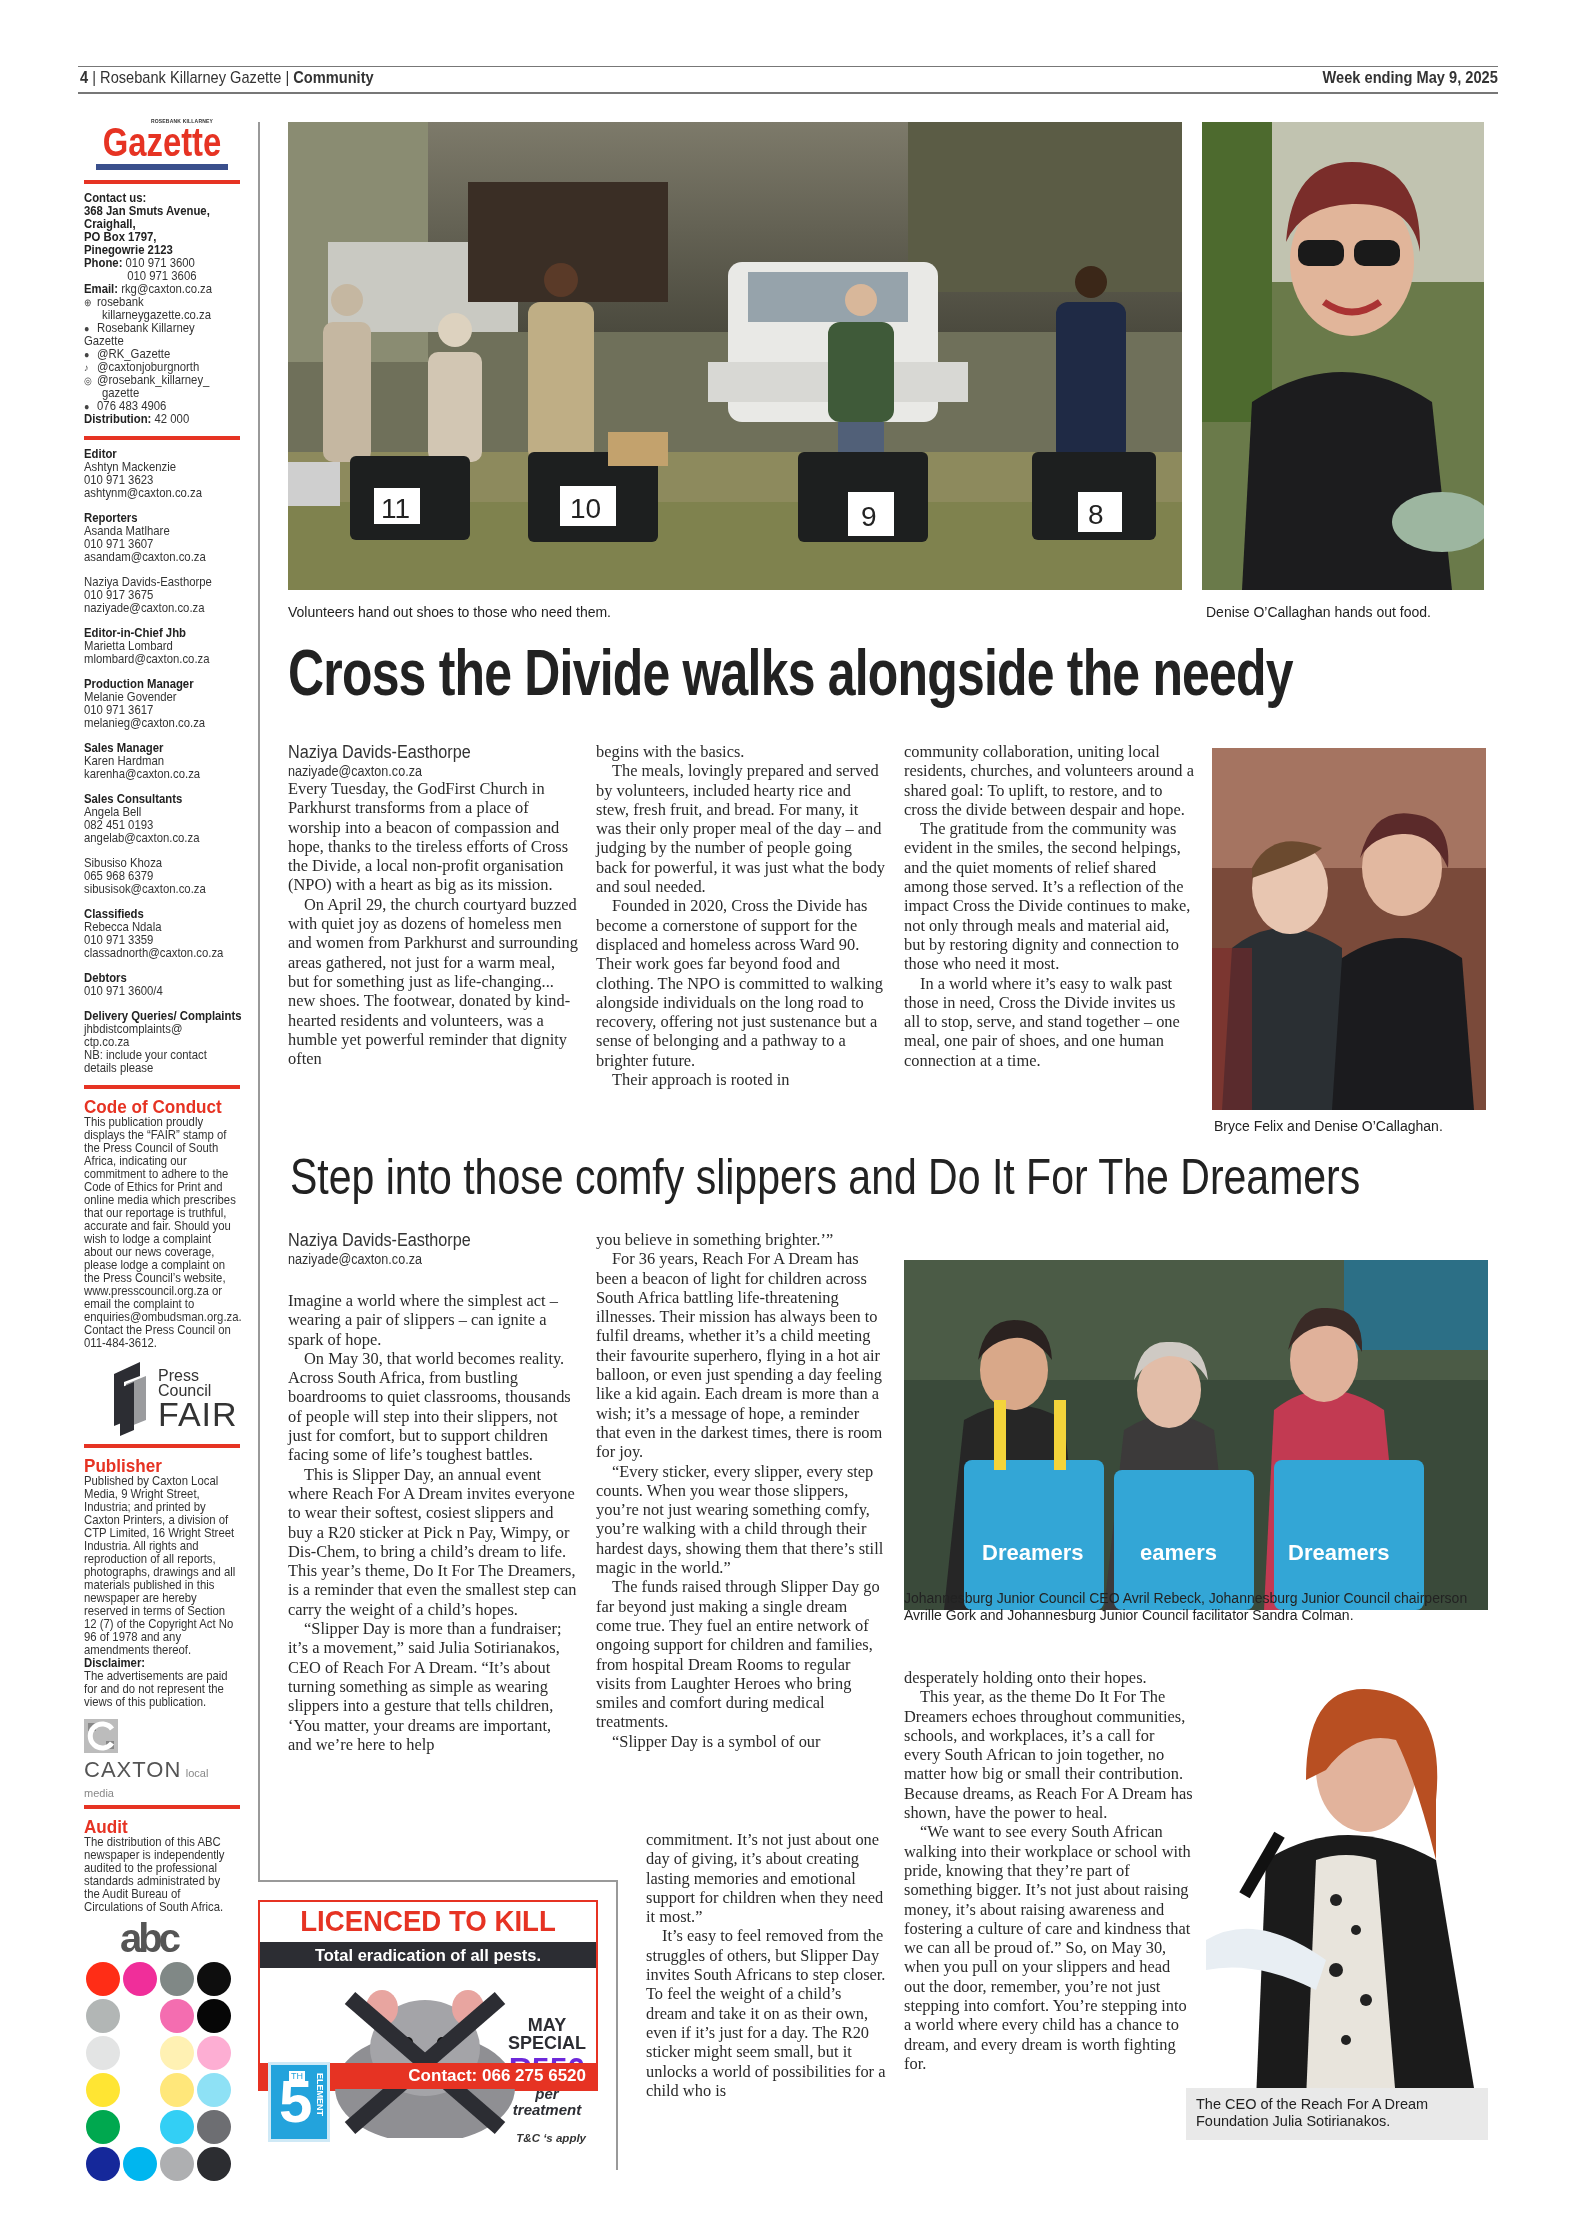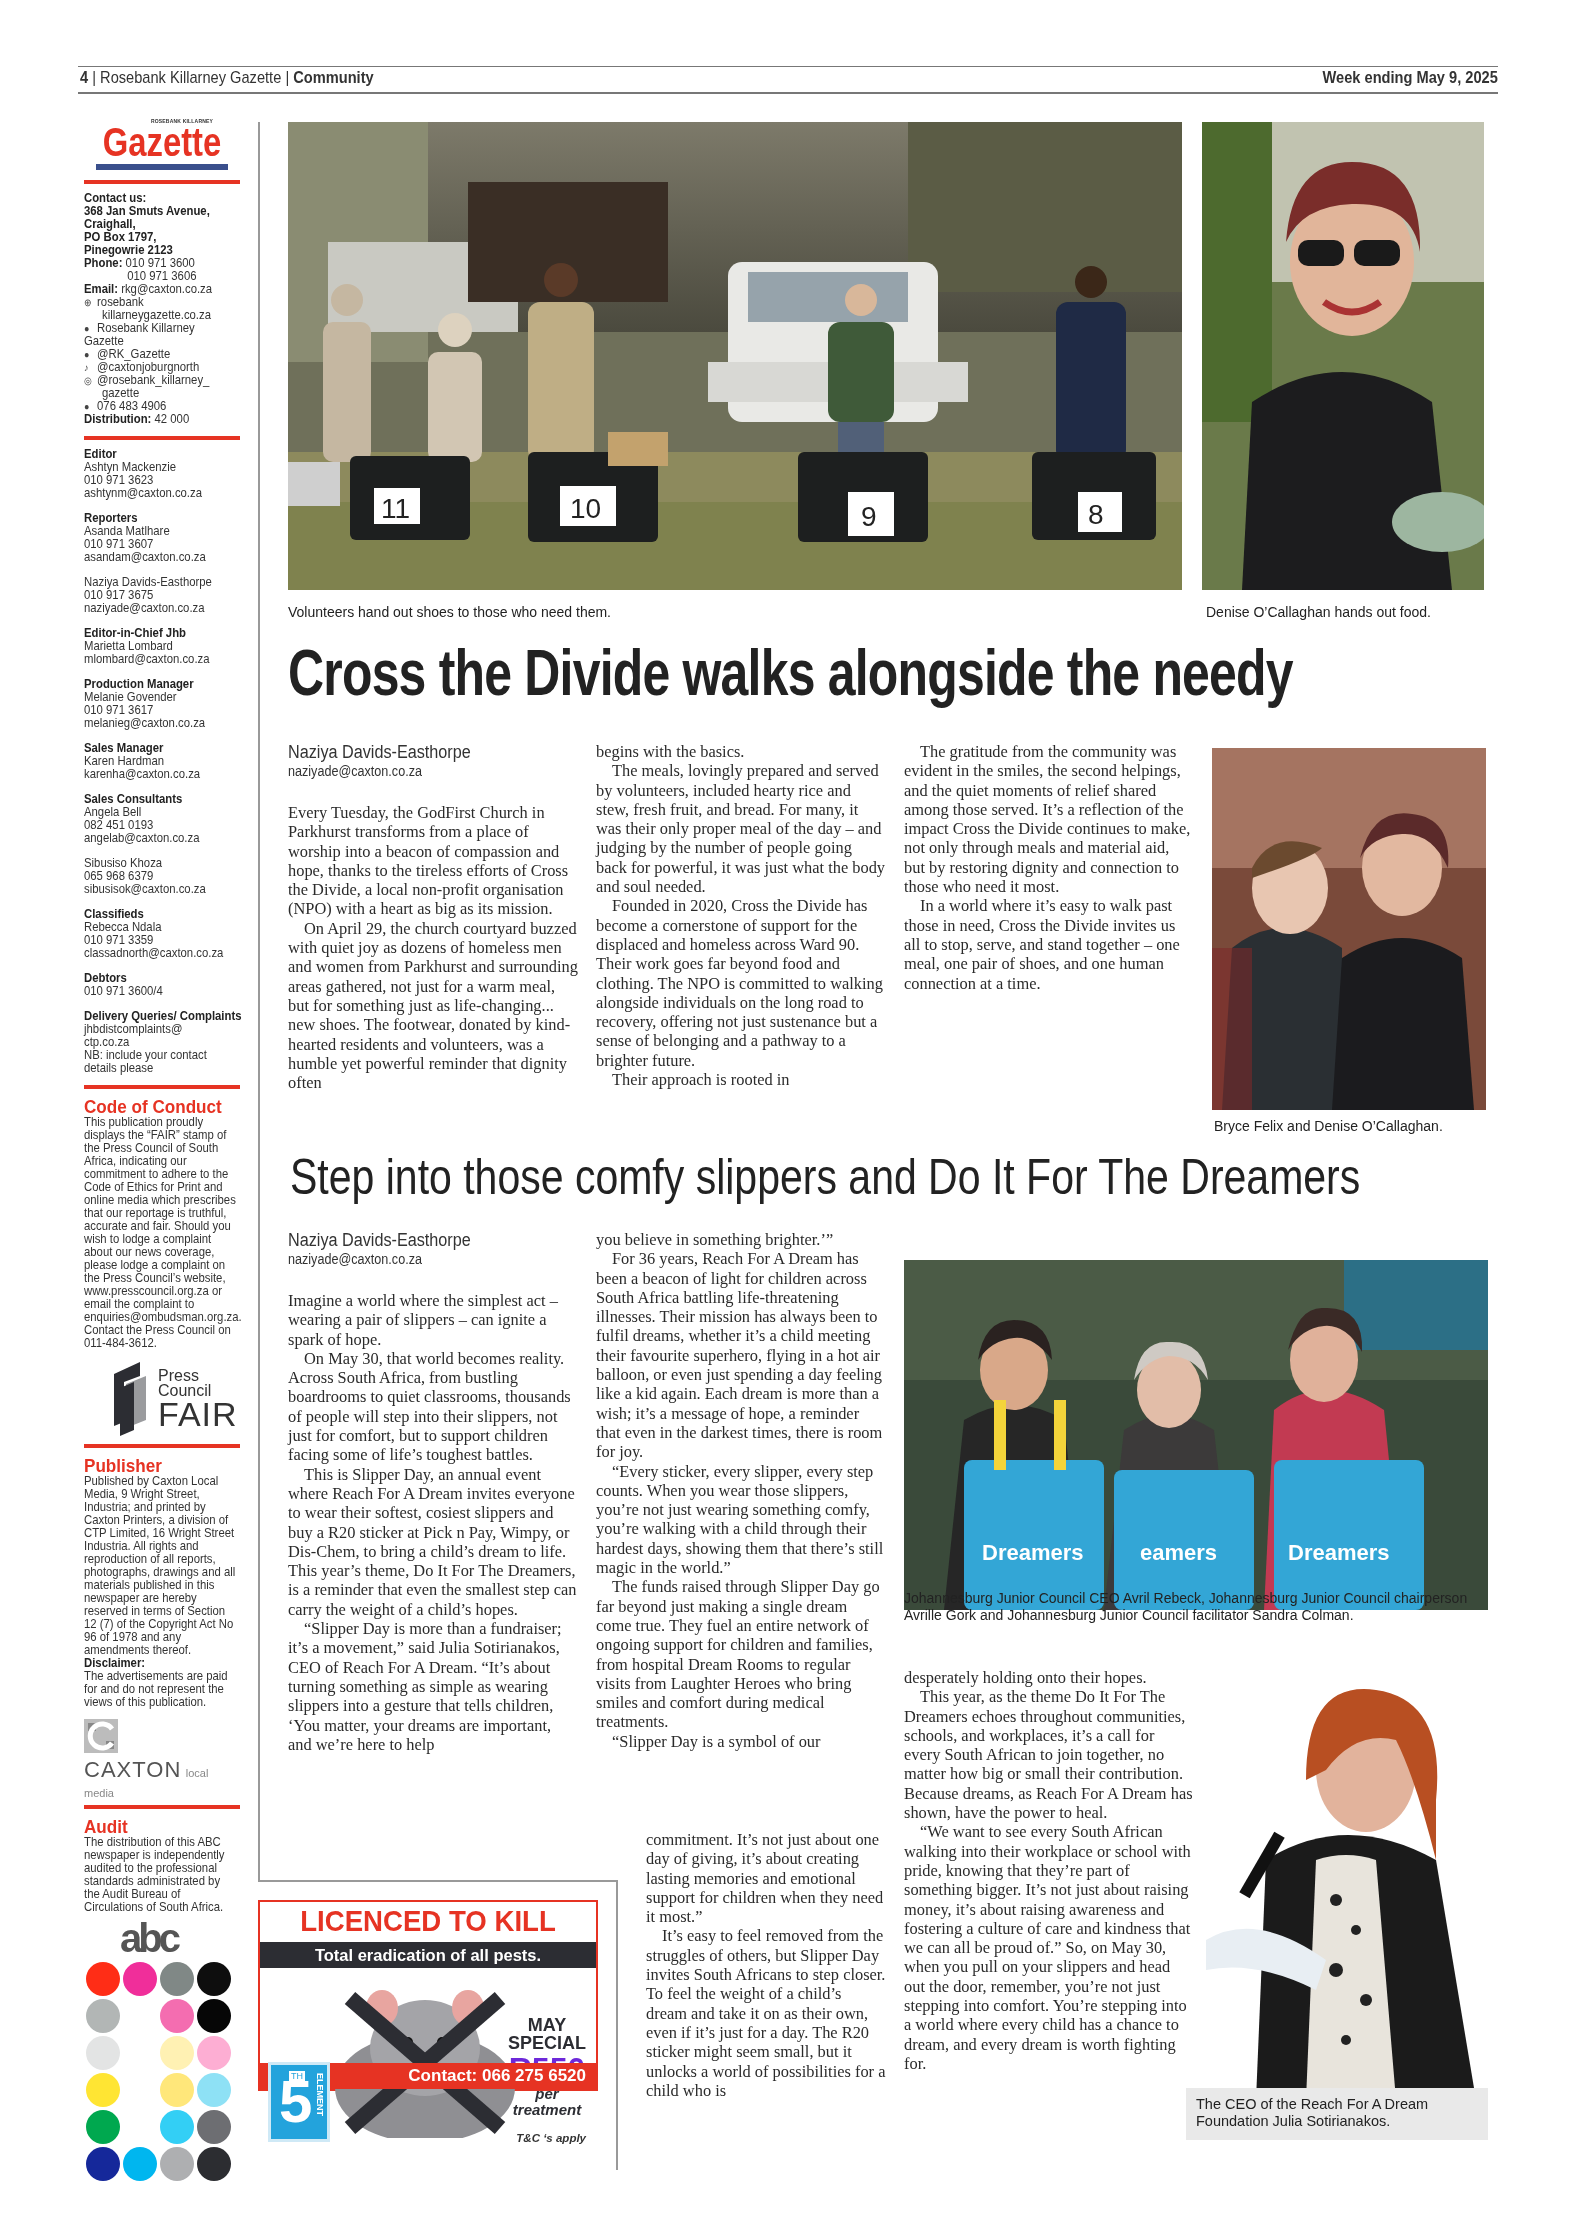--- a/index.html
+++ b/index.html
@@ -290,32 +290,33 @@
     <ellipse cx="240" cy="400" rx="50" ry="30" fill="#9db6a0"></ellipse>
   </svg>
 </div>
 <div class="abs caption" style="left:1206px;top:604px">Denise O’Callaghan hands out food.</div>
 
 <div class="abs h1" id="h1a">Cross the Divide walks alongside the needy</div>
 
 <div class="abs" style="left:288px;top:742px;width:290px">
   <div class="byline">Naziya Davids-Easthorpe</div>
   <div class="byemail">naziyade@caxton.co.za</div>
-  <div class="col" style="margin-top:24px">
+  <div class="col" style="">
     <p class="ni">Every Tuesday, the GodFirst Church in Parkhurst transforms from a place of worship into a beacon of compassion and hope, thanks to the tireless efforts of Cross the Divide, a local non-profit organisation (NPO) with a heart as big as its mission.</p>
     <p>On April 29, the church courtyard buzzed with quiet joy as dozens of homeless men and women from Parkhurst and surrounding areas gathered, not just for a warm meal, but for something just as life-changing... new shoes. The footwear, donated by kind-hearted residents and volunteers, was a humble yet powerful reminder that dignity often</p>
   </div>
 </div>
 <div class="abs col" style="left:596px;top:742px;width:290px">
   <p class="ni">begins with the basics.</p>
   <p>The meals, lovingly prepared and served by volunteers, included hearty rice and stew, fresh fruit, and bread. For many, it was their only proper meal of the day – and judging by the number of people going back for powerful, it was just what the body and soul needed.</p>
   <p>Founded in 2020, Cross the Divide has become a cornerstone of support for the displaced and homeless across Ward 90. Their work goes far beyond food and clothing. The NPO is committed to walking alongside individuals on the long road to recovery, offering not just sustenance but a sense of belonging and a pathway to a brighter future.</p>
   <p>Their approach is rooted in</p>
 </div>
 <div class="abs col" style="left:904px;top:742px;width:290px">
+  <p class="ni">community collaboration, uniting local residents, churches, and volunteers around a shared goal: To uplift, to restore, and to cross the divide between despair and hope.</p>
   <p>The gratitude from the community was evident in the smiles, the second helpings, and the quiet moments of relief shared among those served. It’s a reflection of the impact Cross the Divide continues to make, not only through meals and material aid, but by restoring dignity and connection to those who need it most.</p>
   <p>In a world where it’s easy to walk past those in need, Cross the Divide invites us all to stop, serve, and stand together – one meal, one pair of shoes, and one human connection at a time.</p>
 </div>
 
 <div class="abs photo" style="left:1212px;top:748px;width:274px;height:362px">
   <svg width="274" height="362" viewBox="0 0 274 362">
     <rect width="274" height="362" fill="#7a4a3a"></rect>
     <rect x="0" y="0" width="274" height="120" fill="#a57461"></rect>
     <path d="M10 362 L20 200 Q70 160 130 200 L130 362Z" fill="#2a2f33"></path>
     <ellipse cx="78" cy="140" rx="38" ry="46" fill="#e8c6b1"></ellipse>

